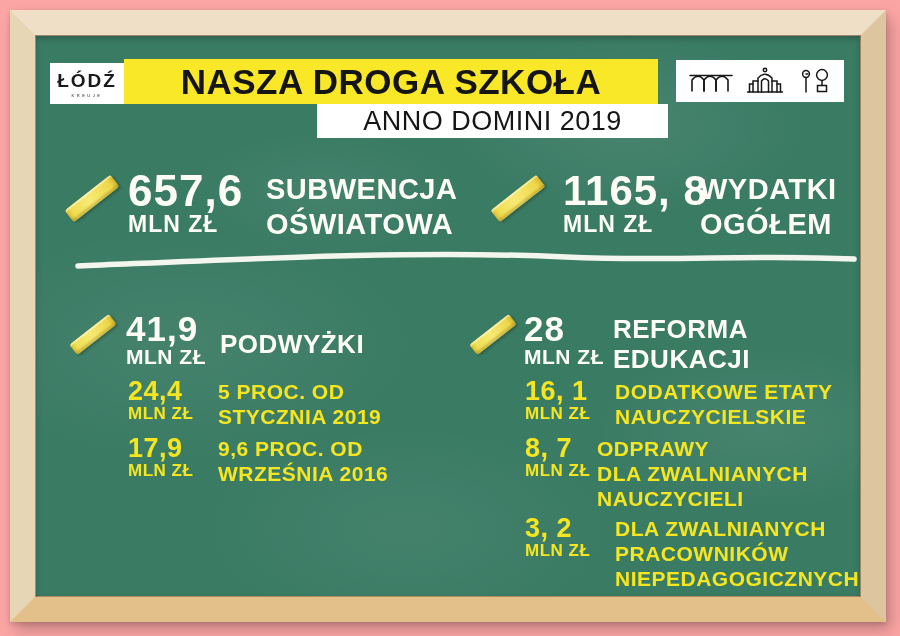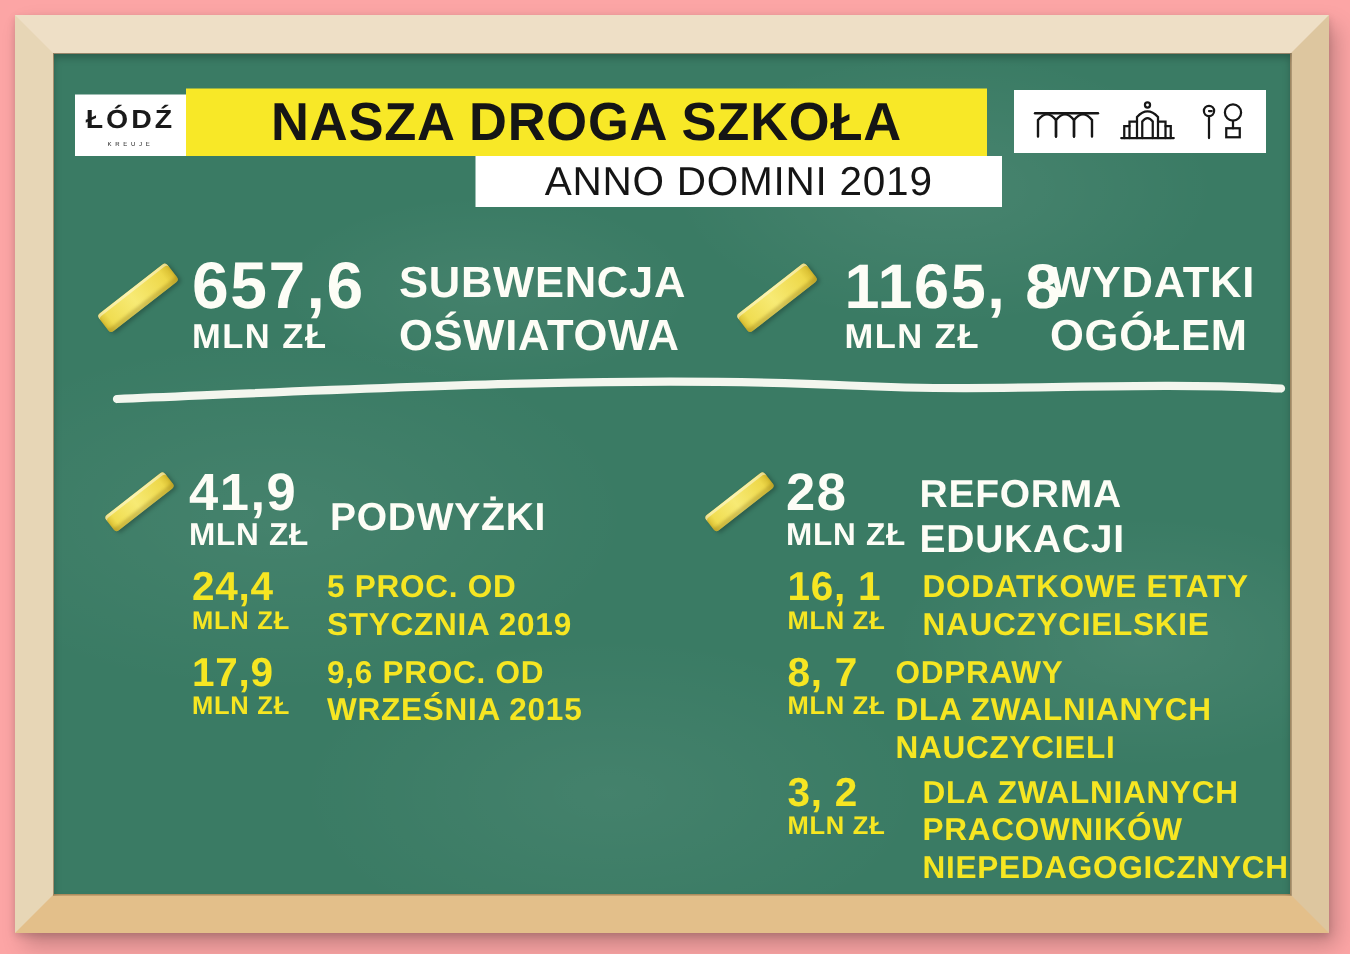--- a/index.html
+++ b/index.html
@@ -187,21 +187,21 @@
         <span>5 PROC. OD</span>
         <span>STYCZNIA 2019</span>
       </div>
 
       <div class="big-group y" style="left:92px; top:399px;">
         <div class="sub-value">17,9</div>
         <div class="sub-unit">MLN ZŁ</div>
       </div>
       <div class="big-group y sub-desc" style="left:182px; top:400px;">
         <span>9,6 PROC. OD</span>
-        <span>WRZEŚNIA 2015</span>
+        <span>WRZEŚNIA 2016</span>
       </div>
 
       <div class="chalk" style="left:432px; top:292px; width:50px; height:13px;"></div>
       <div class="big-group w" style="left:488px; top:276px;">
         <div class="mid-value">28</div>
         <div class="mid-unit">MLN ZŁ</div>
       </div>
       <div class="big-group w mid-label" style="left:577px; top:278px;">
         <span>REFORMA</span>
         <span>EDUKACJI</span>

